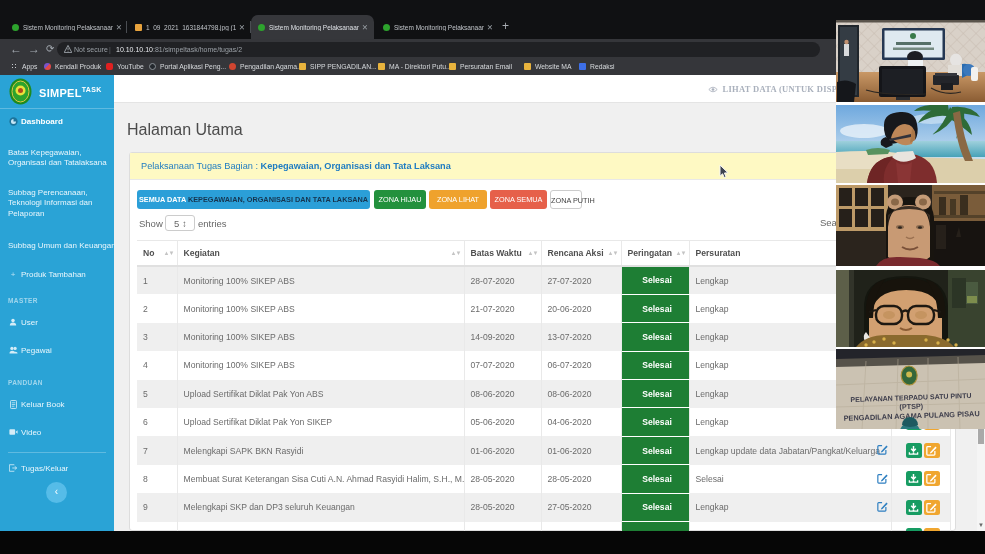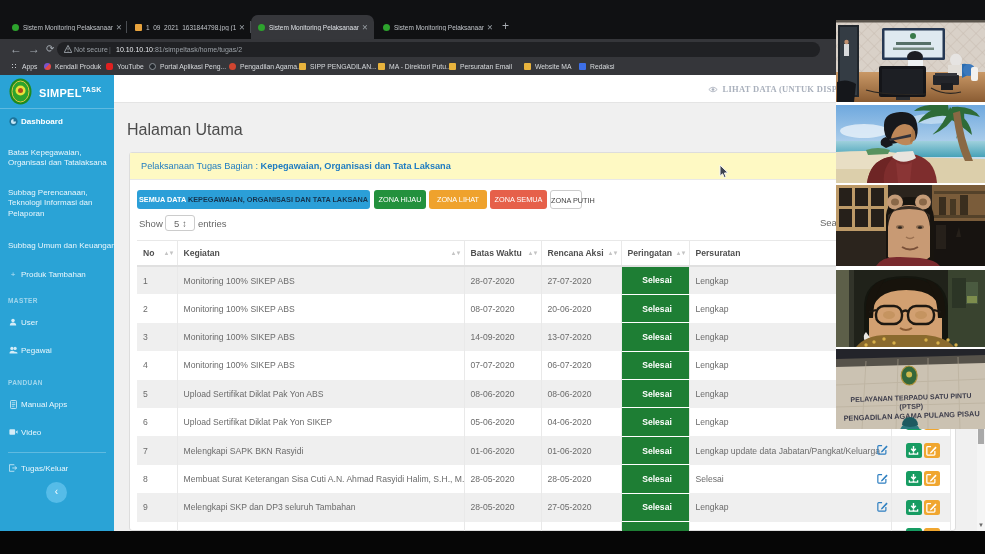--- a/index.html
+++ b/index.html
@@ -182,21 +182,21 @@
               <path d="M0.5 9.5 a3.5 3.5 0 0 1 7 0 Z M4.5 9.5 a3.5 3.5 0 0 1 6 -1 L10.5 9.5 Z" fill="#e8f5fb"></path>
             </svg></span>
           <span class="ni-tx">Pegawai</span>
         </div>
       <div class="navlabel" style="top:304px;">PANDUAN</div>
       <div class="navitem" style="top:325px;">
           <span class="ni-ic"><svg width="7" height="9" viewBox="0 0 8 10">
               <rect x="0.5" y="0.5" width="7" height="9" rx="1" fill="none" stroke="#e8f5fb"></rect>
               <path d="M2 3 h4 M2 5 h4 M2 7 h3" stroke="#e8f5fb" stroke-width=".8"></path>
             </svg></span>
-          <span class="ni-tx">Manual Apps</span>
+          <span class="ni-tx">Keluar Book</span>
         </div>
       <div class="navitem" style="top:353px;">
           <span class="ni-ic"><svg width="9" height="8" viewBox="0 0 11 9">
               <rect x="0.5" y="1" width="7" height="7" rx="1" fill="#e8f5fb"></rect>
               <path d="M8 4.5 L10.5 2.5 V6.5 Z" fill="#e8f5fb"></path>
             </svg></span>
           <span class="ni-tx">Video</span>
         </div>
       <div style="position:absolute; left:8px; right:8px; top:377px; border-top:1px solid rgba(255,255,255,.25);"></div>
       <div class="navitem" style="top:389px;">
@@ -257,21 +257,21 @@
                     <path d="M1.5 8 v2 h9 v-2" stroke="#fff" stroke-width="1.4" fill="none"></path>
                     <circle cx="6" cy="9" r="1" fill="#fff"></circle>
                   </svg></span><span class="abtn o"><svg width="11" height="11" viewBox="0 0 13 13">
                     <path d="M10.5 7 V11 a1 1 0 0 1 -1 1 H2 a1 1 0 0 1 -1 -1 V3 a1 1 0 0 1 1 -1 H6" fill="none" stroke="#fff" stroke-width="1.5"></path>
                     <path d="M5 8.5 L11.2 1.8 l1.4 1.5 L6.5 9.5 L4.6 10 Z" fill="#fff"></path>
                   </svg></span></td>
             </tr>
         <tr>
               <td>2</td>
               <td>Monitoring 100% SIKEP ABS</td>
-              <td>08-07-2020</td>
+              <td>21-07-2020</td>
               <td>20-06-2020</td>
               <td class="green">Selesai</td>
               <td class="ket">Lengkap<span class="pen"><svg width="11" height="11" viewBox="0 0 13 13">
                     <path d="M10.5 7 V11 a1 1 0 0 1 -1 1 H2 a1 1 0 0 1 -1 -1 V3 a1 1 0 0 1 1 -1 H6" fill="none" stroke="#2e7fc1" stroke-width="1.4"></path>
                     <path d="M5 8.5 L11.2 1.8 l1.4 1.5 L6.5 9.5 L4.6 10 Z" fill="#2e7fc1"></path>
                   </svg></span></td>
               <td class="acts"><span class="abtn g"><svg width="11" height="11" viewBox="0 0 12 12">
                     <path d="M6 1 v5 M3.5 4 L6 6.8 L8.5 4" stroke="#fff" stroke-width="1.6" fill="none"></path>
                     <path d="M1.5 8 v2 h9 v-2" stroke="#fff" stroke-width="1.4" fill="none"></path>
                     <circle cx="6" cy="9" r="1" fill="#fff"></circle>
@@ -389,21 +389,21 @@
                     <path d="M6 1 v5 M3.5 4 L6 6.8 L8.5 4" stroke="#fff" stroke-width="1.6" fill="none"></path>
                     <path d="M1.5 8 v2 h9 v-2" stroke="#fff" stroke-width="1.4" fill="none"></path>
                     <circle cx="6" cy="9" r="1" fill="#fff"></circle>
                   </svg></span><span class="abtn o"><svg width="11" height="11" viewBox="0 0 13 13">
                     <path d="M10.5 7 V11 a1 1 0 0 1 -1 1 H2 a1 1 0 0 1 -1 -1 V3 a1 1 0 0 1 1 -1 H6" fill="none" stroke="#fff" stroke-width="1.5"></path>
                     <path d="M5 8.5 L11.2 1.8 l1.4 1.5 L6.5 9.5 L4.6 10 Z" fill="#fff"></path>
                   </svg></span></td>
             </tr>
         <tr class="odd">
               <td>9</td>
-              <td>Melengkapi SKP dan DP3 seluruh Tambahan</td>
+              <td>Melengkapi SKP dan DP3 seluruh Keuangan</td>
               <td>28-05-2020</td>
               <td>27-05-2020</td>
               <td class="green">Selesai</td>
               <td class="ket">Lengkap<span class="pen"><svg width="11" height="11" viewBox="0 0 13 13">
                     <path d="M10.5 7 V11 a1 1 0 0 1 -1 1 H2 a1 1 0 0 1 -1 -1 V3 a1 1 0 0 1 1 -1 H6" fill="none" stroke="#2e7fc1" stroke-width="1.4"></path>
                     <path d="M5 8.5 L11.2 1.8 l1.4 1.5 L6.5 9.5 L4.6 10 Z" fill="#2e7fc1"></path>
                   </svg></span></td>
               <td class="acts"><span class="abtn g"><svg width="11" height="11" viewBox="0 0 12 12">
                     <path d="M6 1 v5 M3.5 4 L6 6.8 L8.5 4" stroke="#fff" stroke-width="1.6" fill="none"></path>
                     <path d="M1.5 8 v2 h9 v-2" stroke="#fff" stroke-width="1.4" fill="none"></path>

